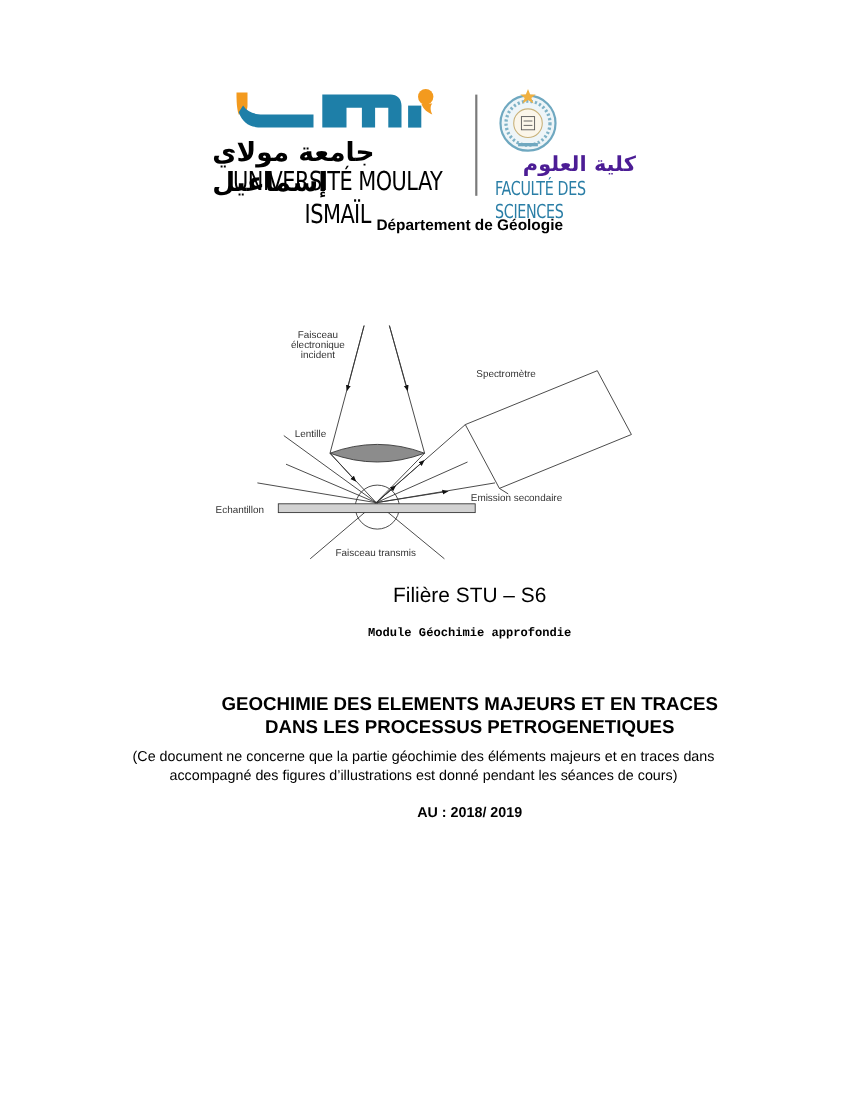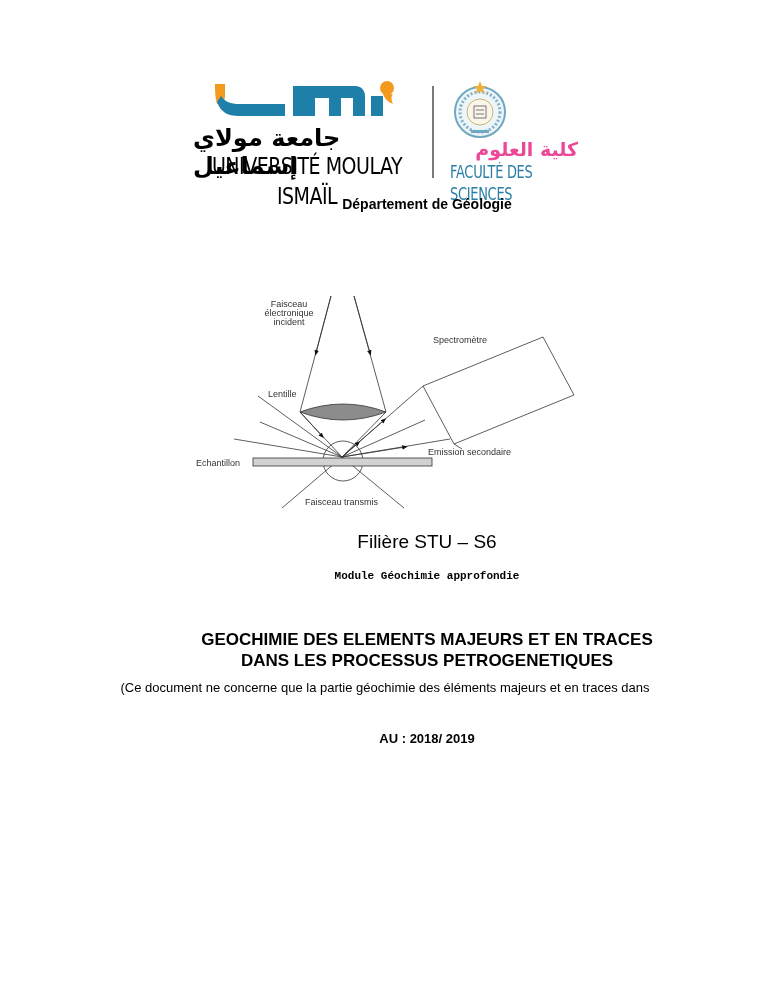--- a/index.html
+++ b/index.html
@@ -13,21 +13,21 @@
     .umi-mark { position: absolute; left: 16px; top: 4px; width: 200px; height: 40px; }
     .umi-ar { position: absolute; left: 0; top: 48px; width: 228px; 
               font-family: "DejaVu Sans", sans-serif; font-size: 24px; font-weight: bold; line-height: 28px; letter-spacing: 1px; }
     .umi-fr { position: absolute; left: 0; top: 80px; width: 228px; text-align: center;
               font-family: "DejaVu Sans", sans-serif; font-size: 19px; line-height: 24px; transform: scaleY(1.25);
               letter-spacing: -0.5px; }
     .logo-divider { left: 432px; top: 86px; width: 2px; height: 92px; background: #7a7a7a; }
     .fs-logo { left: 442px; top: 78px; width: 136px; height: 106px; }
     .fs-seal { position: absolute; left: 10px; top: 2px; width: 56px; height: 60px; }
     .fs-ar { position: absolute; left: 10px; top: 60px; width: 126px; text-align: right;
-             font-family: "DejaVu Sans", sans-serif; font-size: 19px; font-weight: bold; color: #ec4899; line-height: 22px; }
+             font-family: "DejaVu Sans", sans-serif; font-size: 19px; font-weight: bold; color: #4c1d95; line-height: 22px; }
     .fs-fr { position: absolute; left: 8px; top: 84px; width: 130px; text-align: left;
              font-family: "DejaVu Sans", sans-serif; font-size: 13px; color: #2a7ea6; line-height: 16px;
              transform: scaleY(1.35); transform-origin: left top; letter-spacing: -0.3px; }
 
     .dept { top: 196px; font-size: 14px; font-weight: bold; }
 
     .diagram { left: 0; top: 290px; width: 768px; height: 230px; }
     .diagram text { font-family: "Liberation Sans", sans-serif; font-size: 9px; fill: #333; }
 
     .filiere { top: 531px; font-size: 19px; font-weight: normal; }
@@ -131,15 +131,16 @@
 <div class="abs center filiere">Filière STU – S6</div>
 <div class="abs center module">Module Géochimie approfondie</div>
 
 <div class="abs center title">
   <div>GEOCHIMIE DES ELEMENTS MAJEURS ET EN TRACES</div>
   <div>DANS LES PROCESSUS PETROGENETIQUES</div>
 </div>
 
 <div class="abs note">
   <div>(Ce document ne concerne que la partie géochimie des éléments majeurs et en traces dans</div>
+  <div>accompagné des figures d’illustrations est donné pendant les séances de cours)</div>
 </div>
 
 <div class="abs center au">AU : 2018/ 2019</div>
 
 </body></html>

